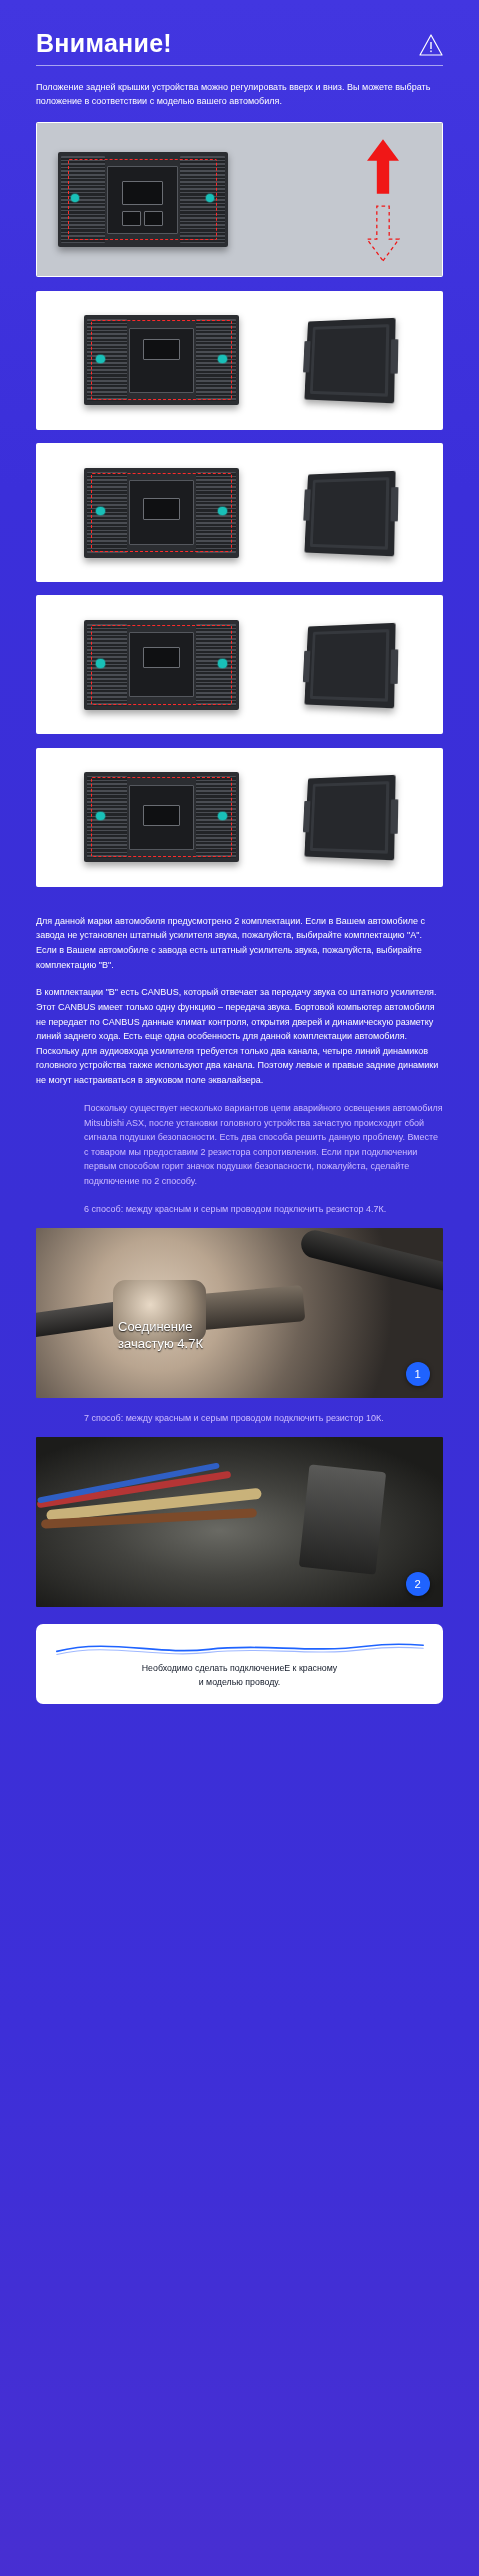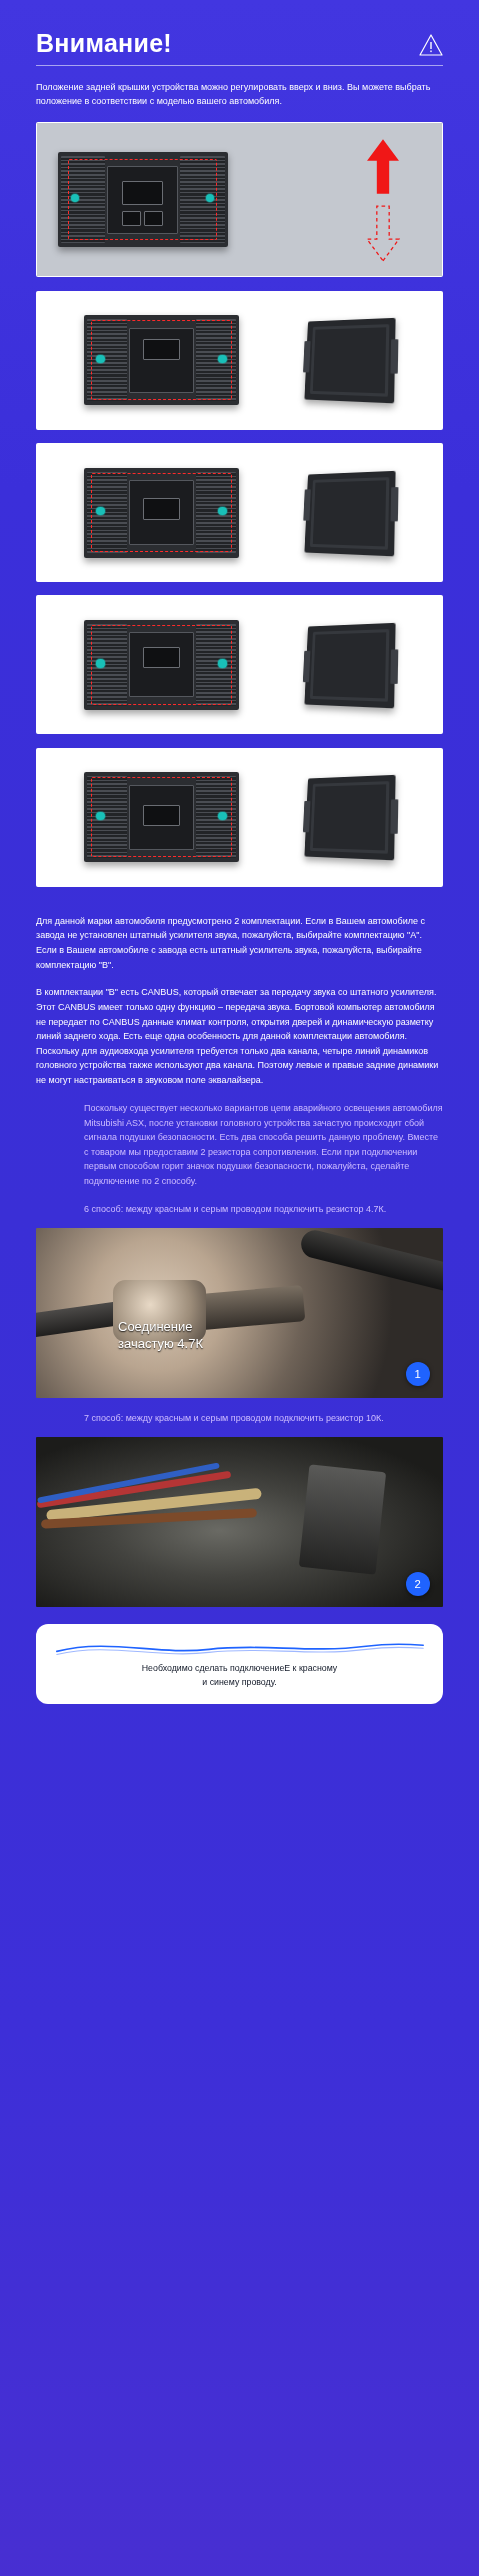--- a/index.html
+++ b/index.html
@@ -214,21 +214,21 @@
     display: flex;
     align-items: center;
     justify-content: center;
     box-shadow: 0 1px 4.1px rgba(0,0,0,0.5);
   }
 
   
   .note {
     margin-top: 17.5px;
     background: #ffffff;
-    border-radius: 12px;
+    border-radius: 7px;
     padding: 13.4px 15.5px 15.5px 15.5px;
     color: #111827;
   }
   .note-wave { display: block; width: 100%; height: 20.6px; }
   .note-text {
     margin-top: 3.1px;
     text-align: center;
     font-size: 8.8px;
     line-height: 1.5;
     color: #111827;
@@ -381,18 +381,18 @@
       <div class="cable" style="right:62px;top:31px;width:77px;height:103px;background:linear-gradient(180deg,#5a5a58,#232322);border-radius:4.1px;transform:rotate(6deg);"></div>
       <div class="step-badge">2</div>
     </div>
 
     <div class="note">
       <svg class="note-wave" viewBox="0 0 790 40" preserveAspectRatio="none">
         <path d="M10,26 C120,0 220,34 330,22 C440,10 540,30 660,16 C710,10 750,12 780,14" fill="none" stroke="#1f63ff" stroke-width="3.2" stroke-linecap="round"></path>
         <path d="M10,32 C120,8 220,40 330,28 C440,16 540,36 660,22 C710,16 750,18 780,20" fill="none" stroke="#9fb8ff" stroke-width="2.2" stroke-linecap="round"></path>
       </svg>
       <div class="note-text">Необходимо сделать  подключениеЕ к красному</div>
-      <div class="note-text" style="margin-top:1px">и синему проводу.</div>
+      <div class="note-text" style="margin-top:1px">и моделью проводу.</div>
     </div>
 
   </div>
 </div>
 
 
 </body></html>

